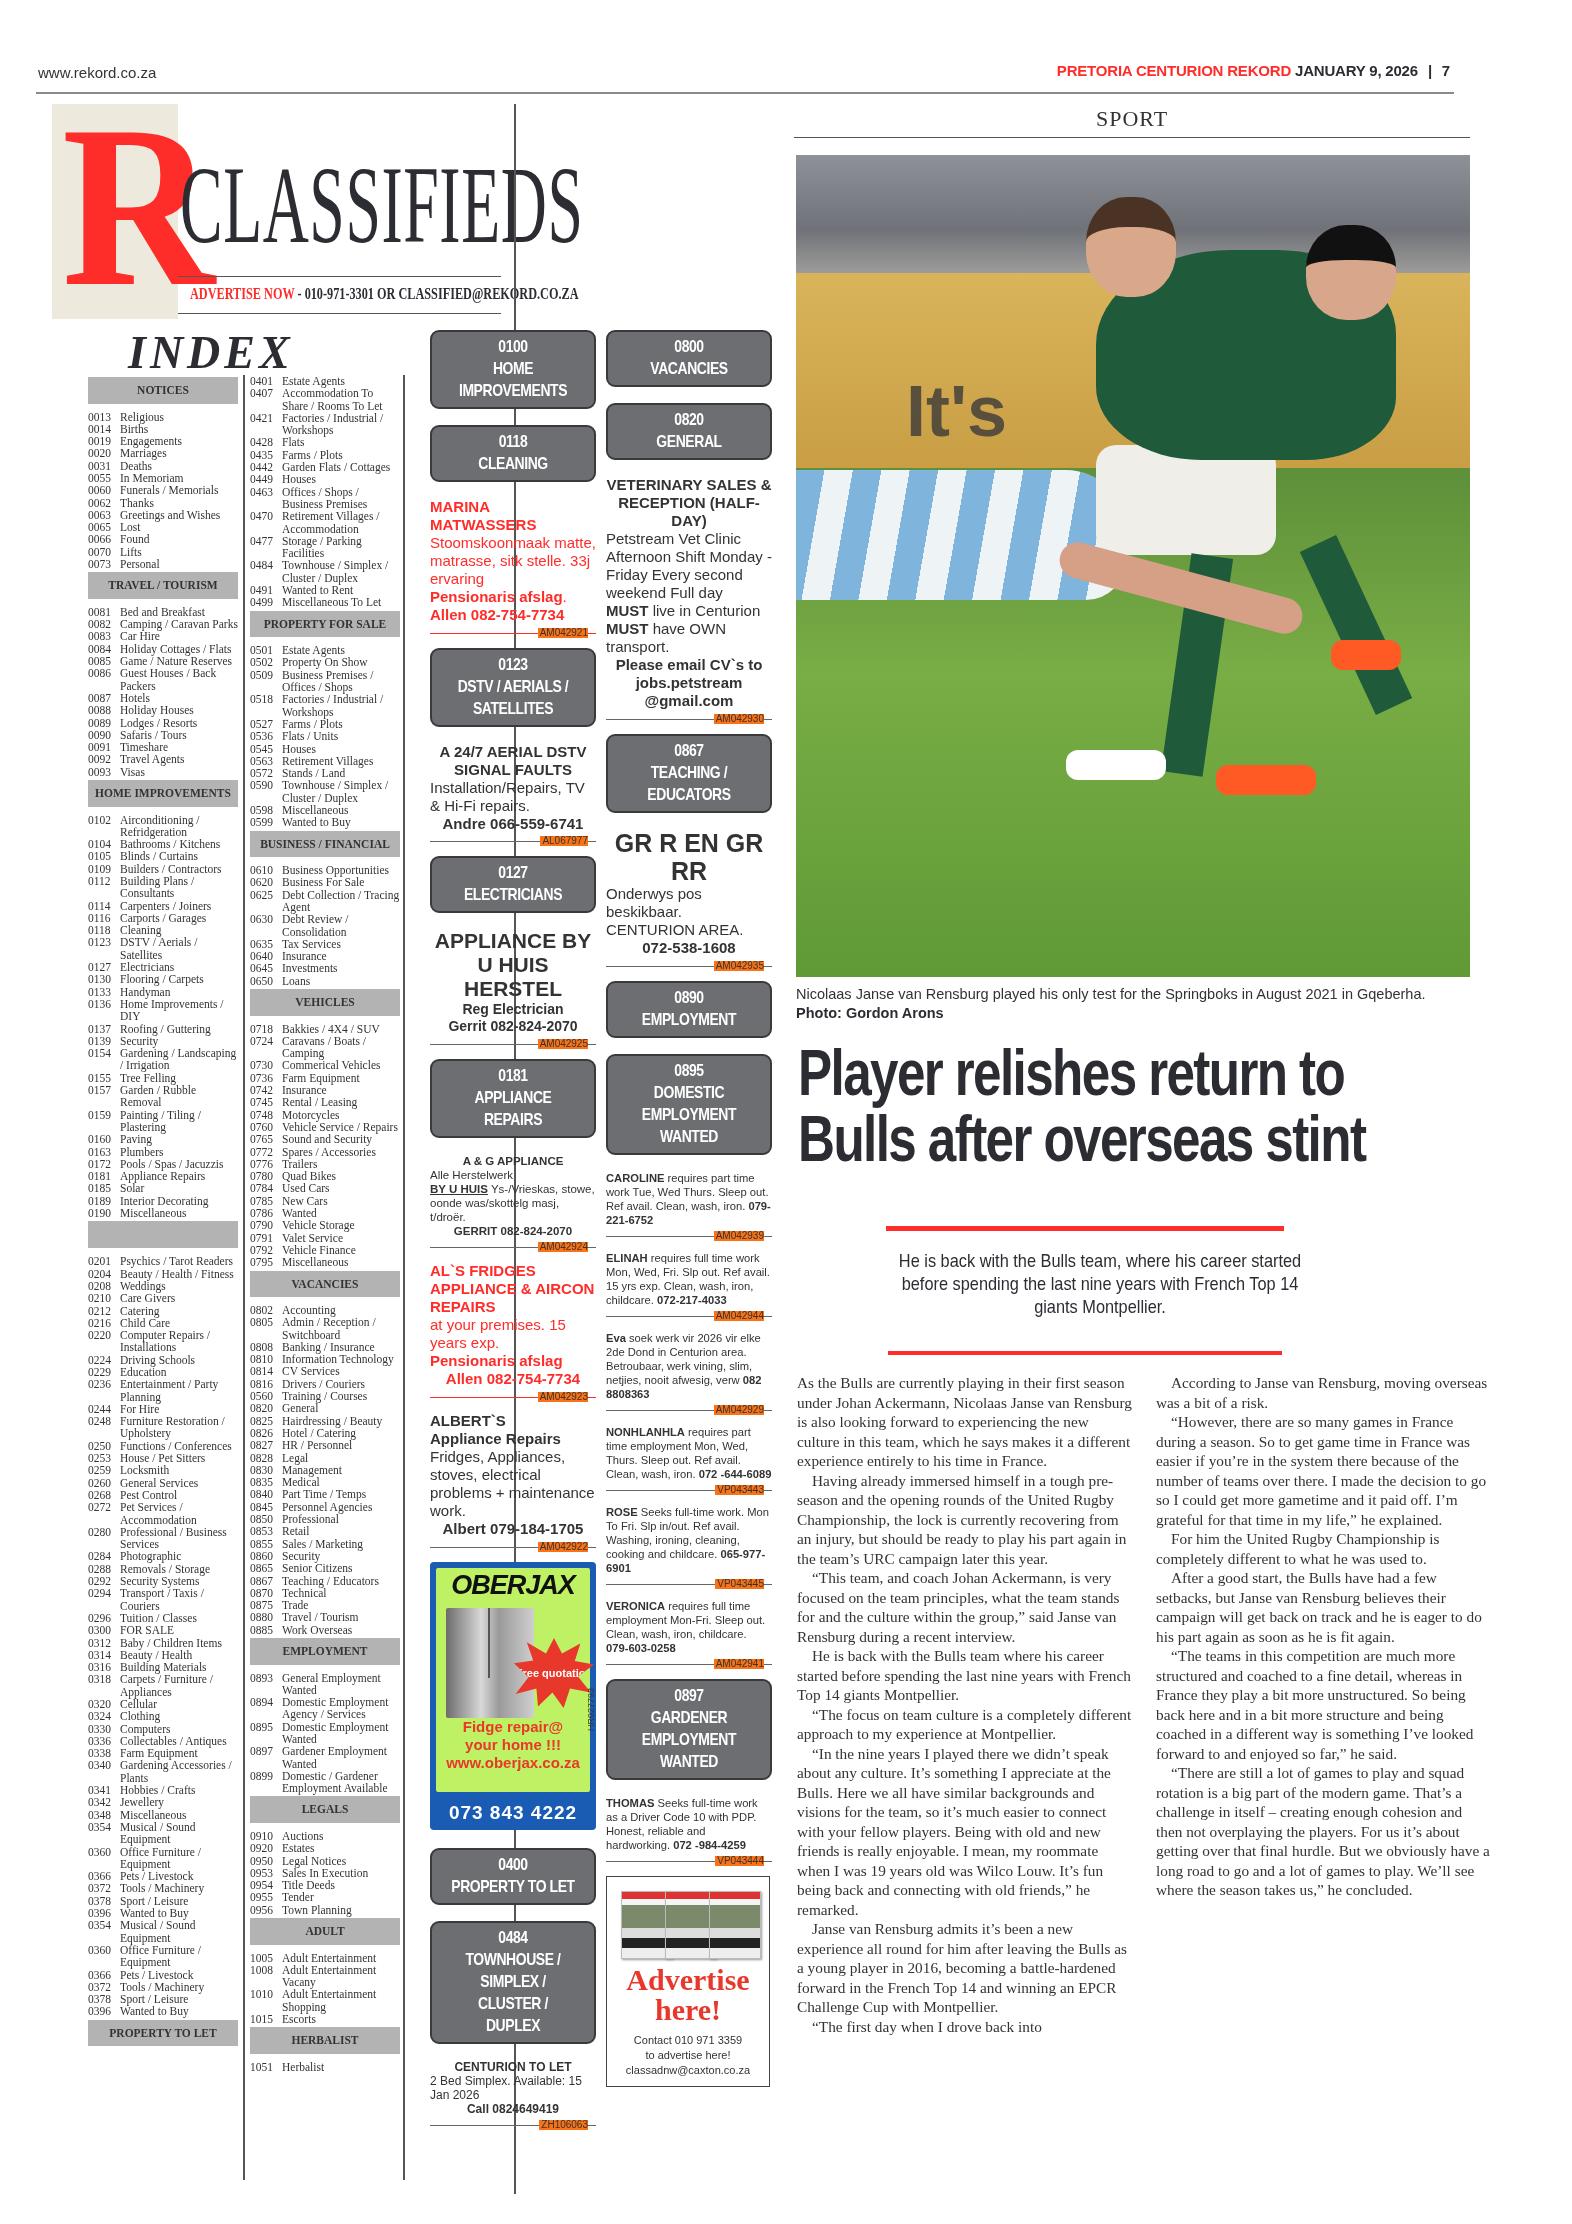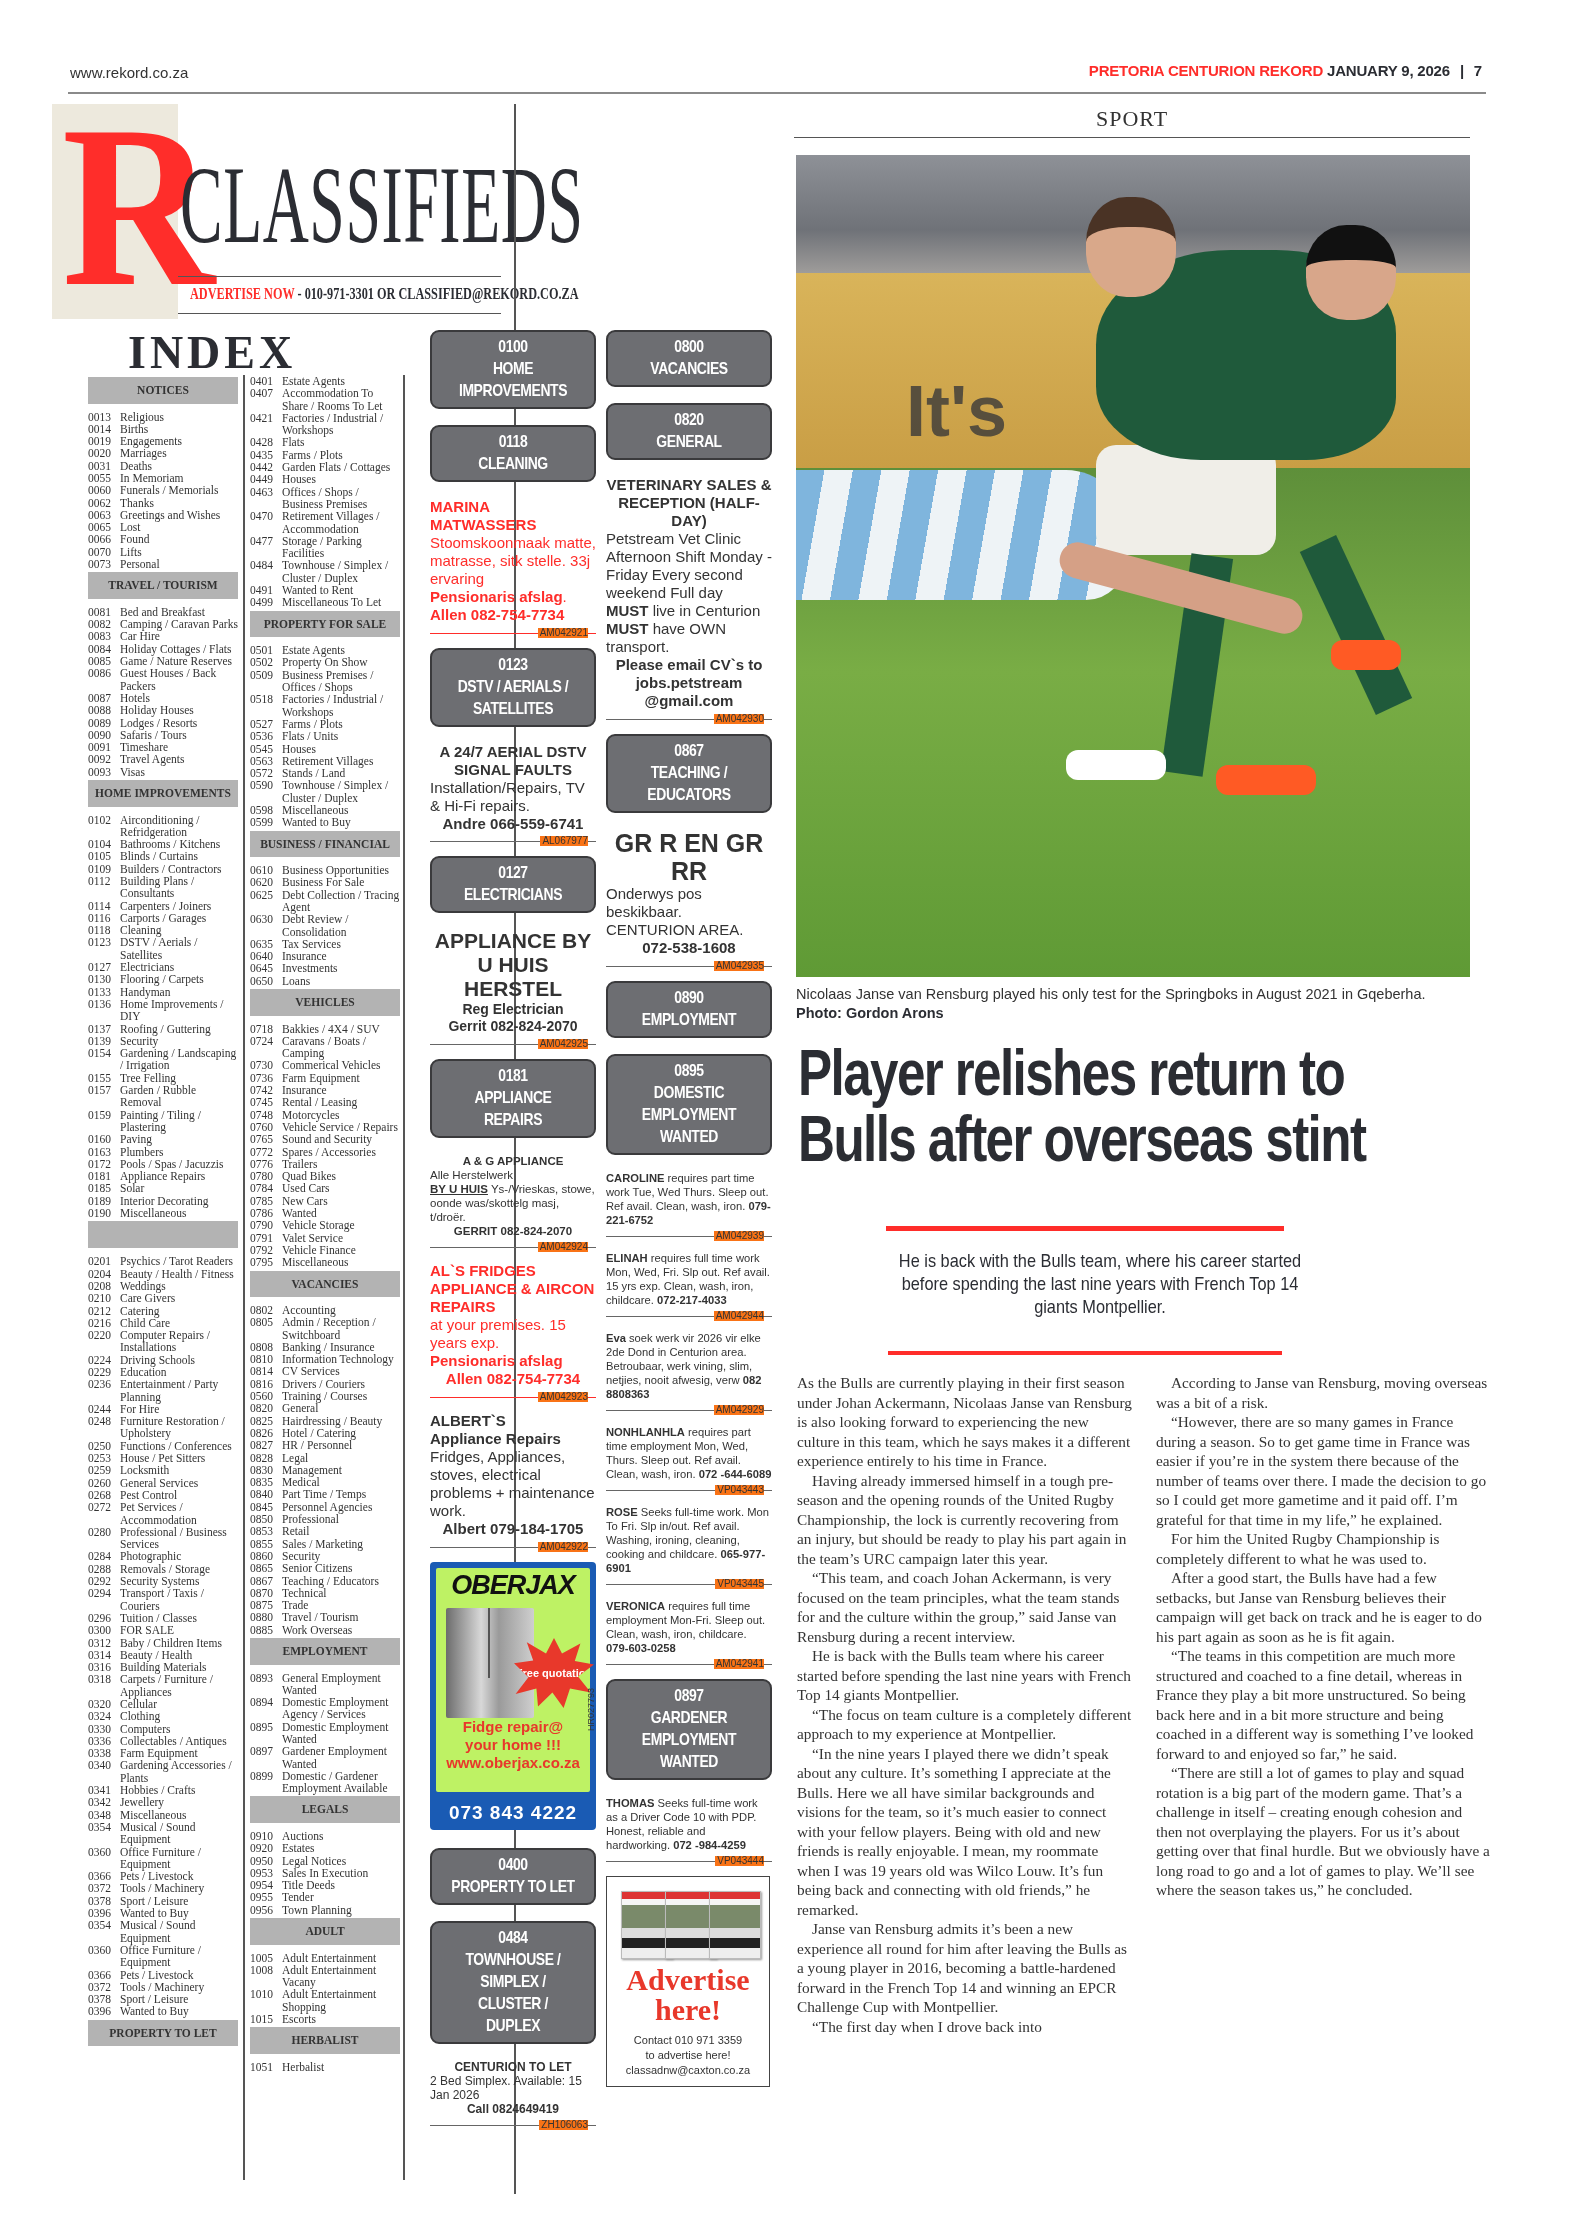--- a/index.html
+++ b/index.html
@@ -1,37 +1,37 @@
 <!DOCTYPE html>
 <html><head>
 <meta charset="utf-8">
 <style>
   * { box-sizing: border-box; margin: 0; padding: 0; }
   html, body { width: 1572px; height: 2224px; background: #ffffff; overflow: hidden; }
   body { position: relative; font-family: "Liberation Sans", sans-serif; color: #2b2d33; }
 
   
-  .topbar { position: absolute; left: 68px; top: 60px; width: 1418px; height: 34px; border-bottom: 2px solid #8a8a8a; }
+  .topbar { position: absolute; left: 36px; top: 60px; width: 1418px; height: 34px; border-bottom: 2px solid #8a8a8a; }
   .site-url { position: absolute; left: 2px; top: 4px; font-size: 15px; color: #333; }
   .masthead { position: absolute; right: 4px; top: 2px; font-size: 15px; font-weight: bold; letter-spacing: -0.2px; color: #2b2d33; text-align: right; }
   .masthead .paper { color: #ff2d2a; }
   .masthead .sep { margin: 0 6px; }
 
   
   .r-box { position: absolute; left: 52px; top: 104px; width: 126px; height: 215px; background: #ede9dd; }
   .r-letter { position: absolute; left: 10px; top: -12px; font-family: "Liberation Serif", serif; font-weight: bold; font-size: 230px; line-height: 230px; color: #ff2d2a; transform: scaleX(0.92); transform-origin: left; }
   .classifieds-title { position: absolute; left: 180px; top: 150px; width: 322px; font-family: "Liberation Serif", serif; font-size: 110px; line-height: 110px; color: #2b2d33; transform: scaleX(0.58); transform-origin: left; white-space: nowrap; letter-spacing: 1px; }
   .adv-line { position: absolute; left: 178px; top: 276px; width: 323px; height: 38px; border-top: 1.5px solid #555; border-bottom: 1.5px solid #555; }
   .adv-text { position: absolute; left: 12px; top: 7px; font-family: "Liberation Serif", serif; font-weight: bold; font-size: 17px; white-space: nowrap; transform: scaleX(0.72); transform-origin: left; color: #2b2d33; }
   .adv-text .red { color: #ff2d2a; }
 
   .col-divider { position: absolute; left: 514px; top: 104px; width: 2px; height: 2090px; background: #555; }
 
   
-  .index-title { position: absolute; left: 128px; top: 330px; font-family: "Liberation Serif", serif; font-weight: bold; font-size: 46px; letter-spacing: 4px; color: #2b2d33; line-height: 46px; }
+  .index-title { position: absolute; left: 128px; top: 330px; font-family: "Liberation Serif", serif; font-weight: bold; font-size: 46px; letter-spacing: 4px; color: #2b2d33; line-height: 46px; font-style: italic; }
   .index-col { position: absolute; top: 375px; width: 150px; font-family: "Liberation Serif", serif; font-size: 11.5px; line-height: 12.3px; color: #333; }
   .index-col.c1 { left: 88px; }
   .index-col.c2 { left: 250px; }
   .idx-divider { position: absolute; top: 375px; width: 2px; background: #555; }
   .idx-head { background: #b3b3b3; color: #333; font-weight: bold; text-align: center; font-size: 11.5px; line-height: 12.5px; padding: 7px 2px; margin: 2px 0 7px 0; }
   .idx-item { display: flex; }
   .idx-code { width: 32px; flex: none; }
   .idx-label { flex: 1; }
 
   

